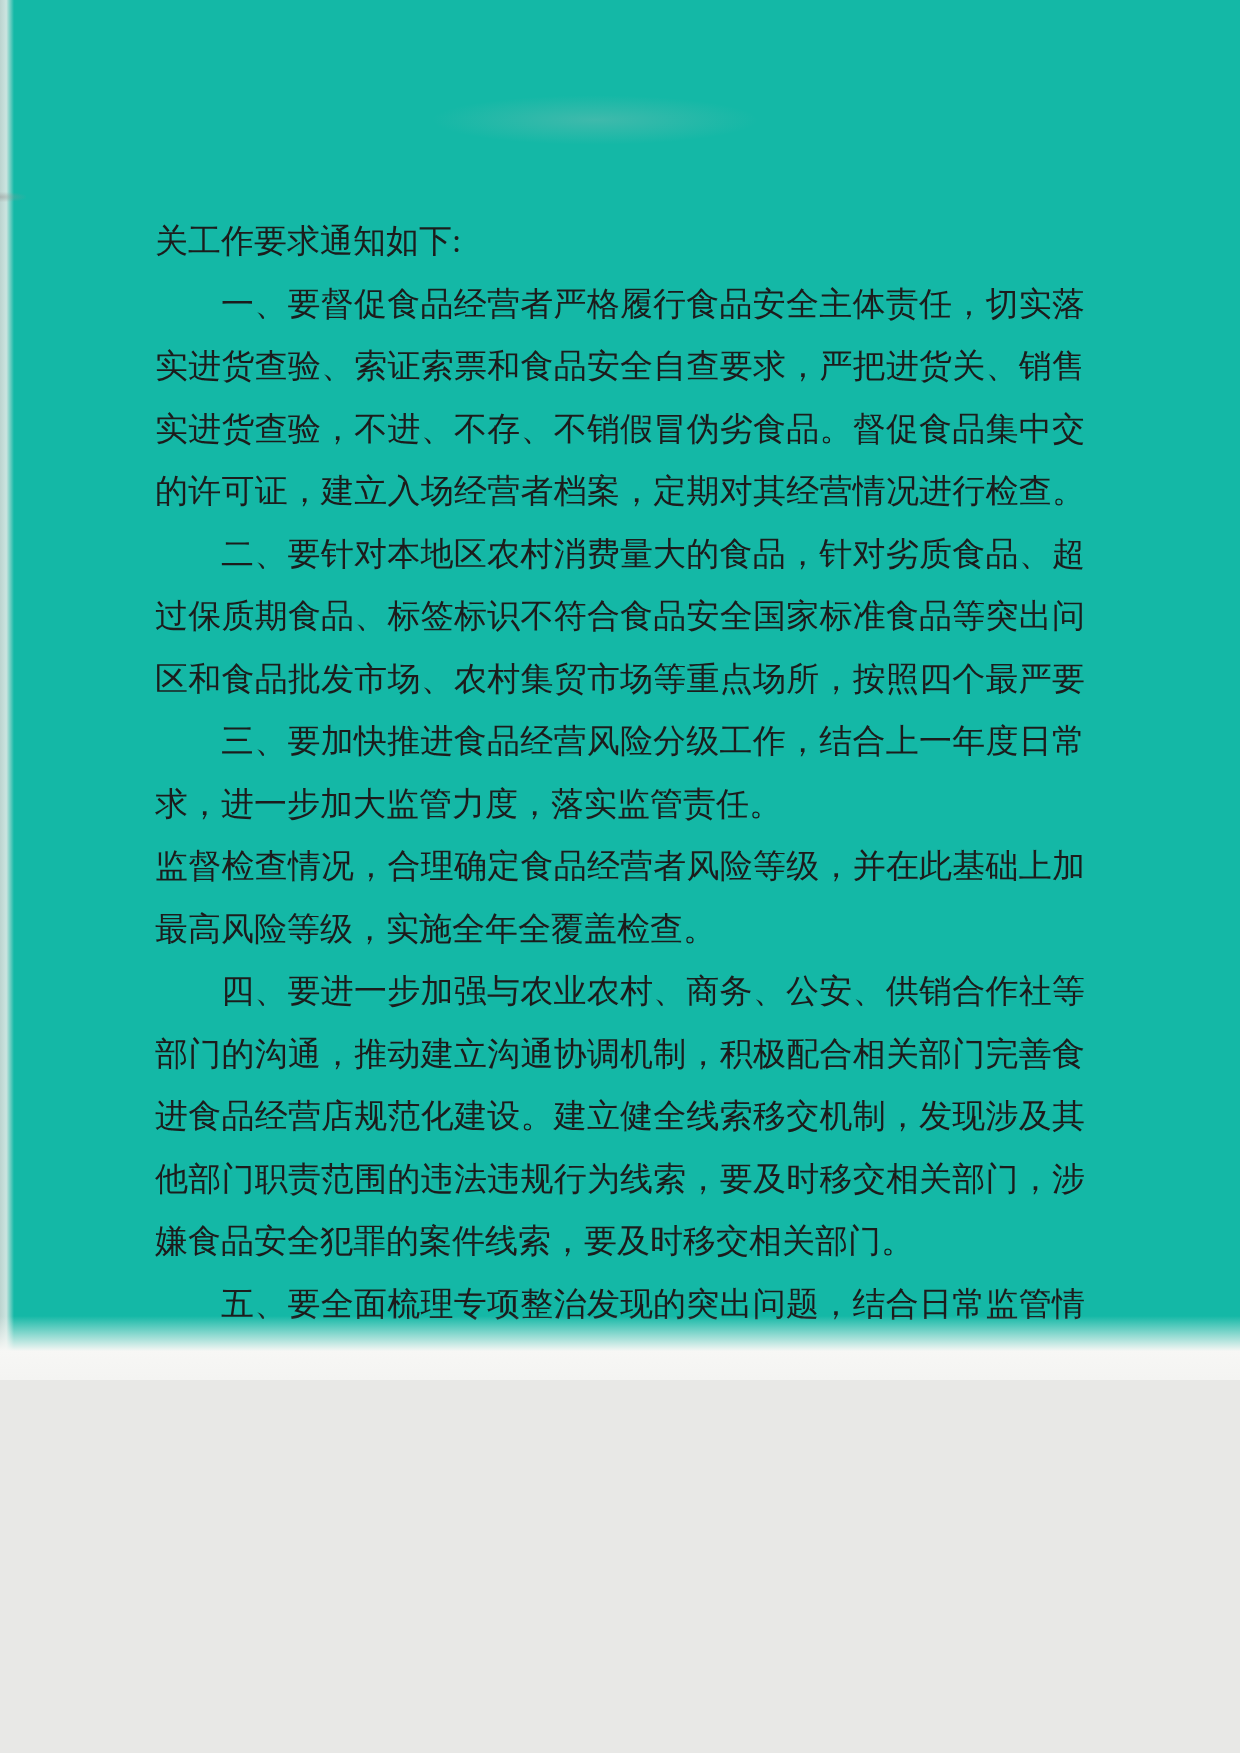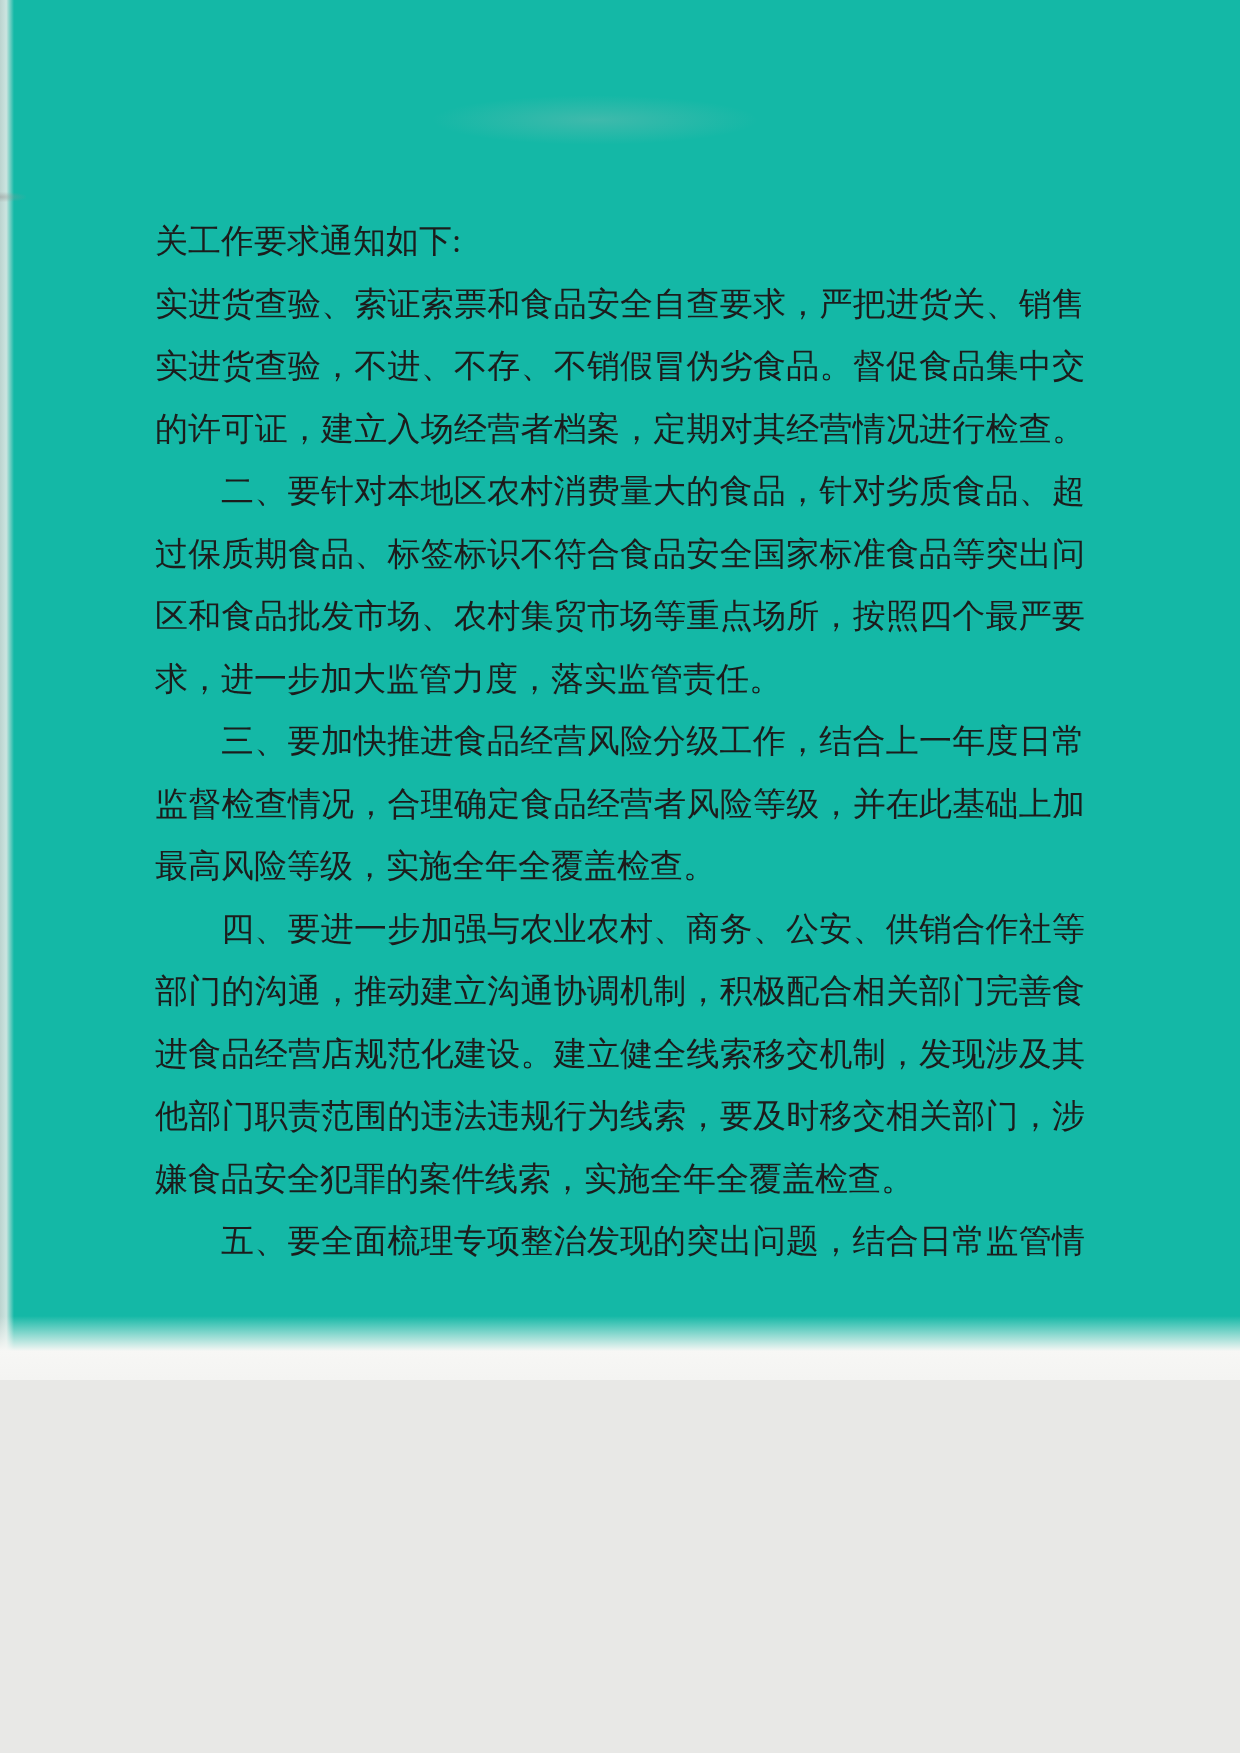--- a/index.html
+++ b/index.html
@@ -82,34 +82,35 @@
 <body>
 
 <div class="page">
 
   <div class="edge-shadow-left"></div>
   <div class="top-smudge"></div>
   <div class="corner-mark"></div>
 
   <div class="text-block">
     <div class="line para-end">关工作要求通知如下:</div>
+    <div class="line indent">一、要督促食品经营者严格履行食品安全主体责任，切实落</div>
     <div class="line">实进货查验、索证索票和食品安全自查要求，严把进货关、销售</div>
     <div class="line">实进货查验，不进、不存、不销假冒伪劣食品。督促食品集中交</div>
     <div class="line">的许可证，建立入场经营者档案，定期对其经营情况进行检查。</div>
     <div class="line indent">二、要针对本地区农村消费量大的食品，针对劣质食品、超</div>
     <div class="line">过保质期食品、标签标识不符合食品安全国家标准食品等突出问</div>
     <div class="line">区和食品批发市场、农村集贸市场等重点场所，按照四个最严要</div>
+    <div class="line indent">三、要加快推进食品经营风险分级工作，结合上一年度日常</div>
     <div class="line para-end">求，进一步加大监管力度，落实监管责任。</div>
-    <div class="line indent">三、要加快推进食品经营风险分级工作，结合上一年度日常</div>
     <div class="line">监督检查情况，合理确定食品经营者风险等级，并在此基础上加</div>
     <div class="line para-end">最高风险等级，实施全年全覆盖检查。</div>
     <div class="line indent">四、要进一步加强与农业农村、商务、公安、供销合作社等</div>
     <div class="line">部门的沟通，推动建立沟通协调机制，积极配合相关部门完善食</div>
     <div class="line">进食品经营店规范化建设。建立健全线索移交机制，发现涉及其</div>
     <div class="line">他部门职责范围的违法违规行为线索，要及时移交相关部门，涉</div>
-    <div class="line para-end">嫌食品安全犯罪的案件线索，实施全年全覆盖检查。</div>
+    <div class="line para-end">嫌食品安全犯罪的案件线索，要及时移交相关部门。</div>
     <div class="line indent">五、要全面梳理专项整治发现的突出问题，结合日常监管情</div>
   </div>
 
   <div class="page-number">2</div>
 
   <div class="bottom-band"></div>
 </div>
 
 </body></html>

